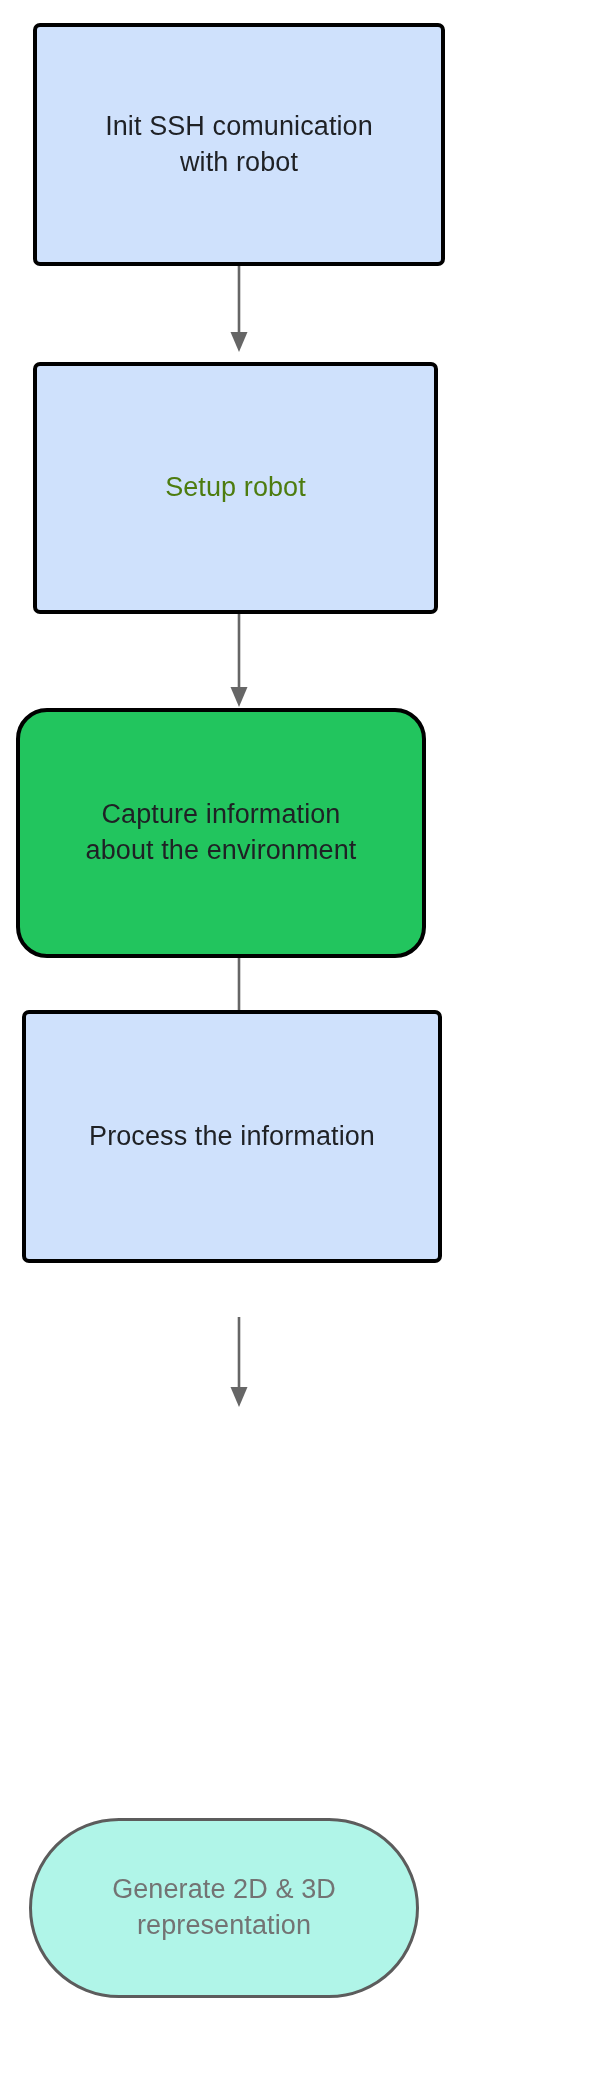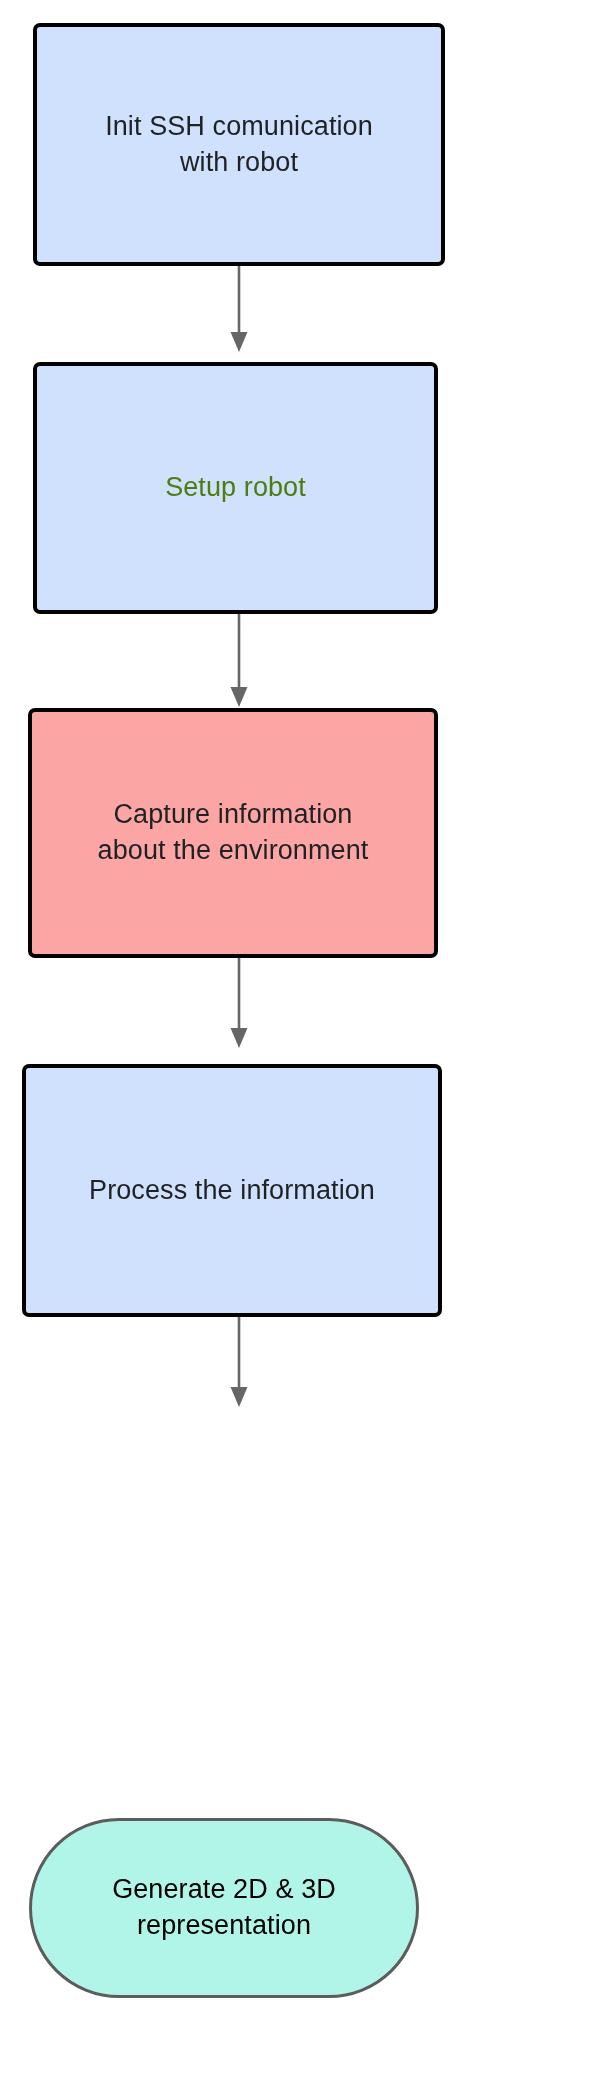--- a/index.html
+++ b/index.html
@@ -73,41 +73,41 @@
     <span class="label">Setup robot</span>
   </div>
 
   <div class="edge" style="left:219px; top:614px; width:40px; height:93px;">
     <svg width="40" height="93" viewBox="0 0 40 93">
       <line x1="20" y1="0" x2="20" y2="77" stroke="#666666" stroke-width="2.6"></line>
       <polygon points="11.5,73 28.5,73 20,93" fill="#666666"></polygon>
     </svg>
   </div>
 
-  <div class="node process" style="left: 28px; top: 708px; width: 410px; height: 250px; background: #fca5a5; border-color: rgb(0, 0, 0); color: rgb(31, 33, 37);">
+  <div class="node process" style="left: 16px; top: 708px; width: 410px; height: 250px; background: #22c55e; border-color: rgb(0, 0, 0); color: rgb(31, 33, 37); border-radius: 31px;">
     <span class="label">Capture information
 about the environment</span>
   </div>
 
   <div class="edge" style="left:219px; top:958px; width:40px; height:90px;">
     <svg width="40" height="90" viewBox="0 0 40 90">
       <line x1="20" y1="0" x2="20" y2="74" stroke="#666666" stroke-width="2.6"></line>
       <polygon points="11.5,70 28.5,70 20,90" fill="#666666"></polygon>
     </svg>
   </div>
 
-  <div class="node process" style="left: 22px; top: 1064px; width: 420px; height: 253px; background: rgb(207, 225, 252); border-color: rgb(0, 0, 0); color: rgb(31, 33, 37);">
+  <div class="node process" style="left: 22px; top: 1010px; width: 420px; height: 253px; background: rgb(207, 225, 252); border-color: rgb(0, 0, 0); color: rgb(31, 33, 37);">
     <span class="label">Process the information</span>
   </div>
 
   <div class="edge" style="left:219px; top:1317px; width:40px; height:90px;">
     <svg width="40" height="90" viewBox="0 0 40 90">
       <line x1="20" y1="0" x2="20" y2="74" stroke="#666666" stroke-width="2.6"></line>
       <polygon points="11.5,70 28.5,70 20,90" fill="#666666"></polygon>
     </svg>
   </div>
 
-  <div class="node terminal" style="left: 29px; top: 1818px; width: 390px; height: 180px; background: rgb(176, 245, 232); border-color: rgb(92, 92, 92); color: #000000;">
+  <div class="node terminal" style="left: 29px; top: 1818px; width: 390px; height: 180px; background: rgb(176, 245, 232); border-color: rgb(92, 92, 92); color: #737373;">
     <span class="label">Generate 2D &amp; 3D
 representation</span>
   </div>
 
 </div>
 
 </body></html>

